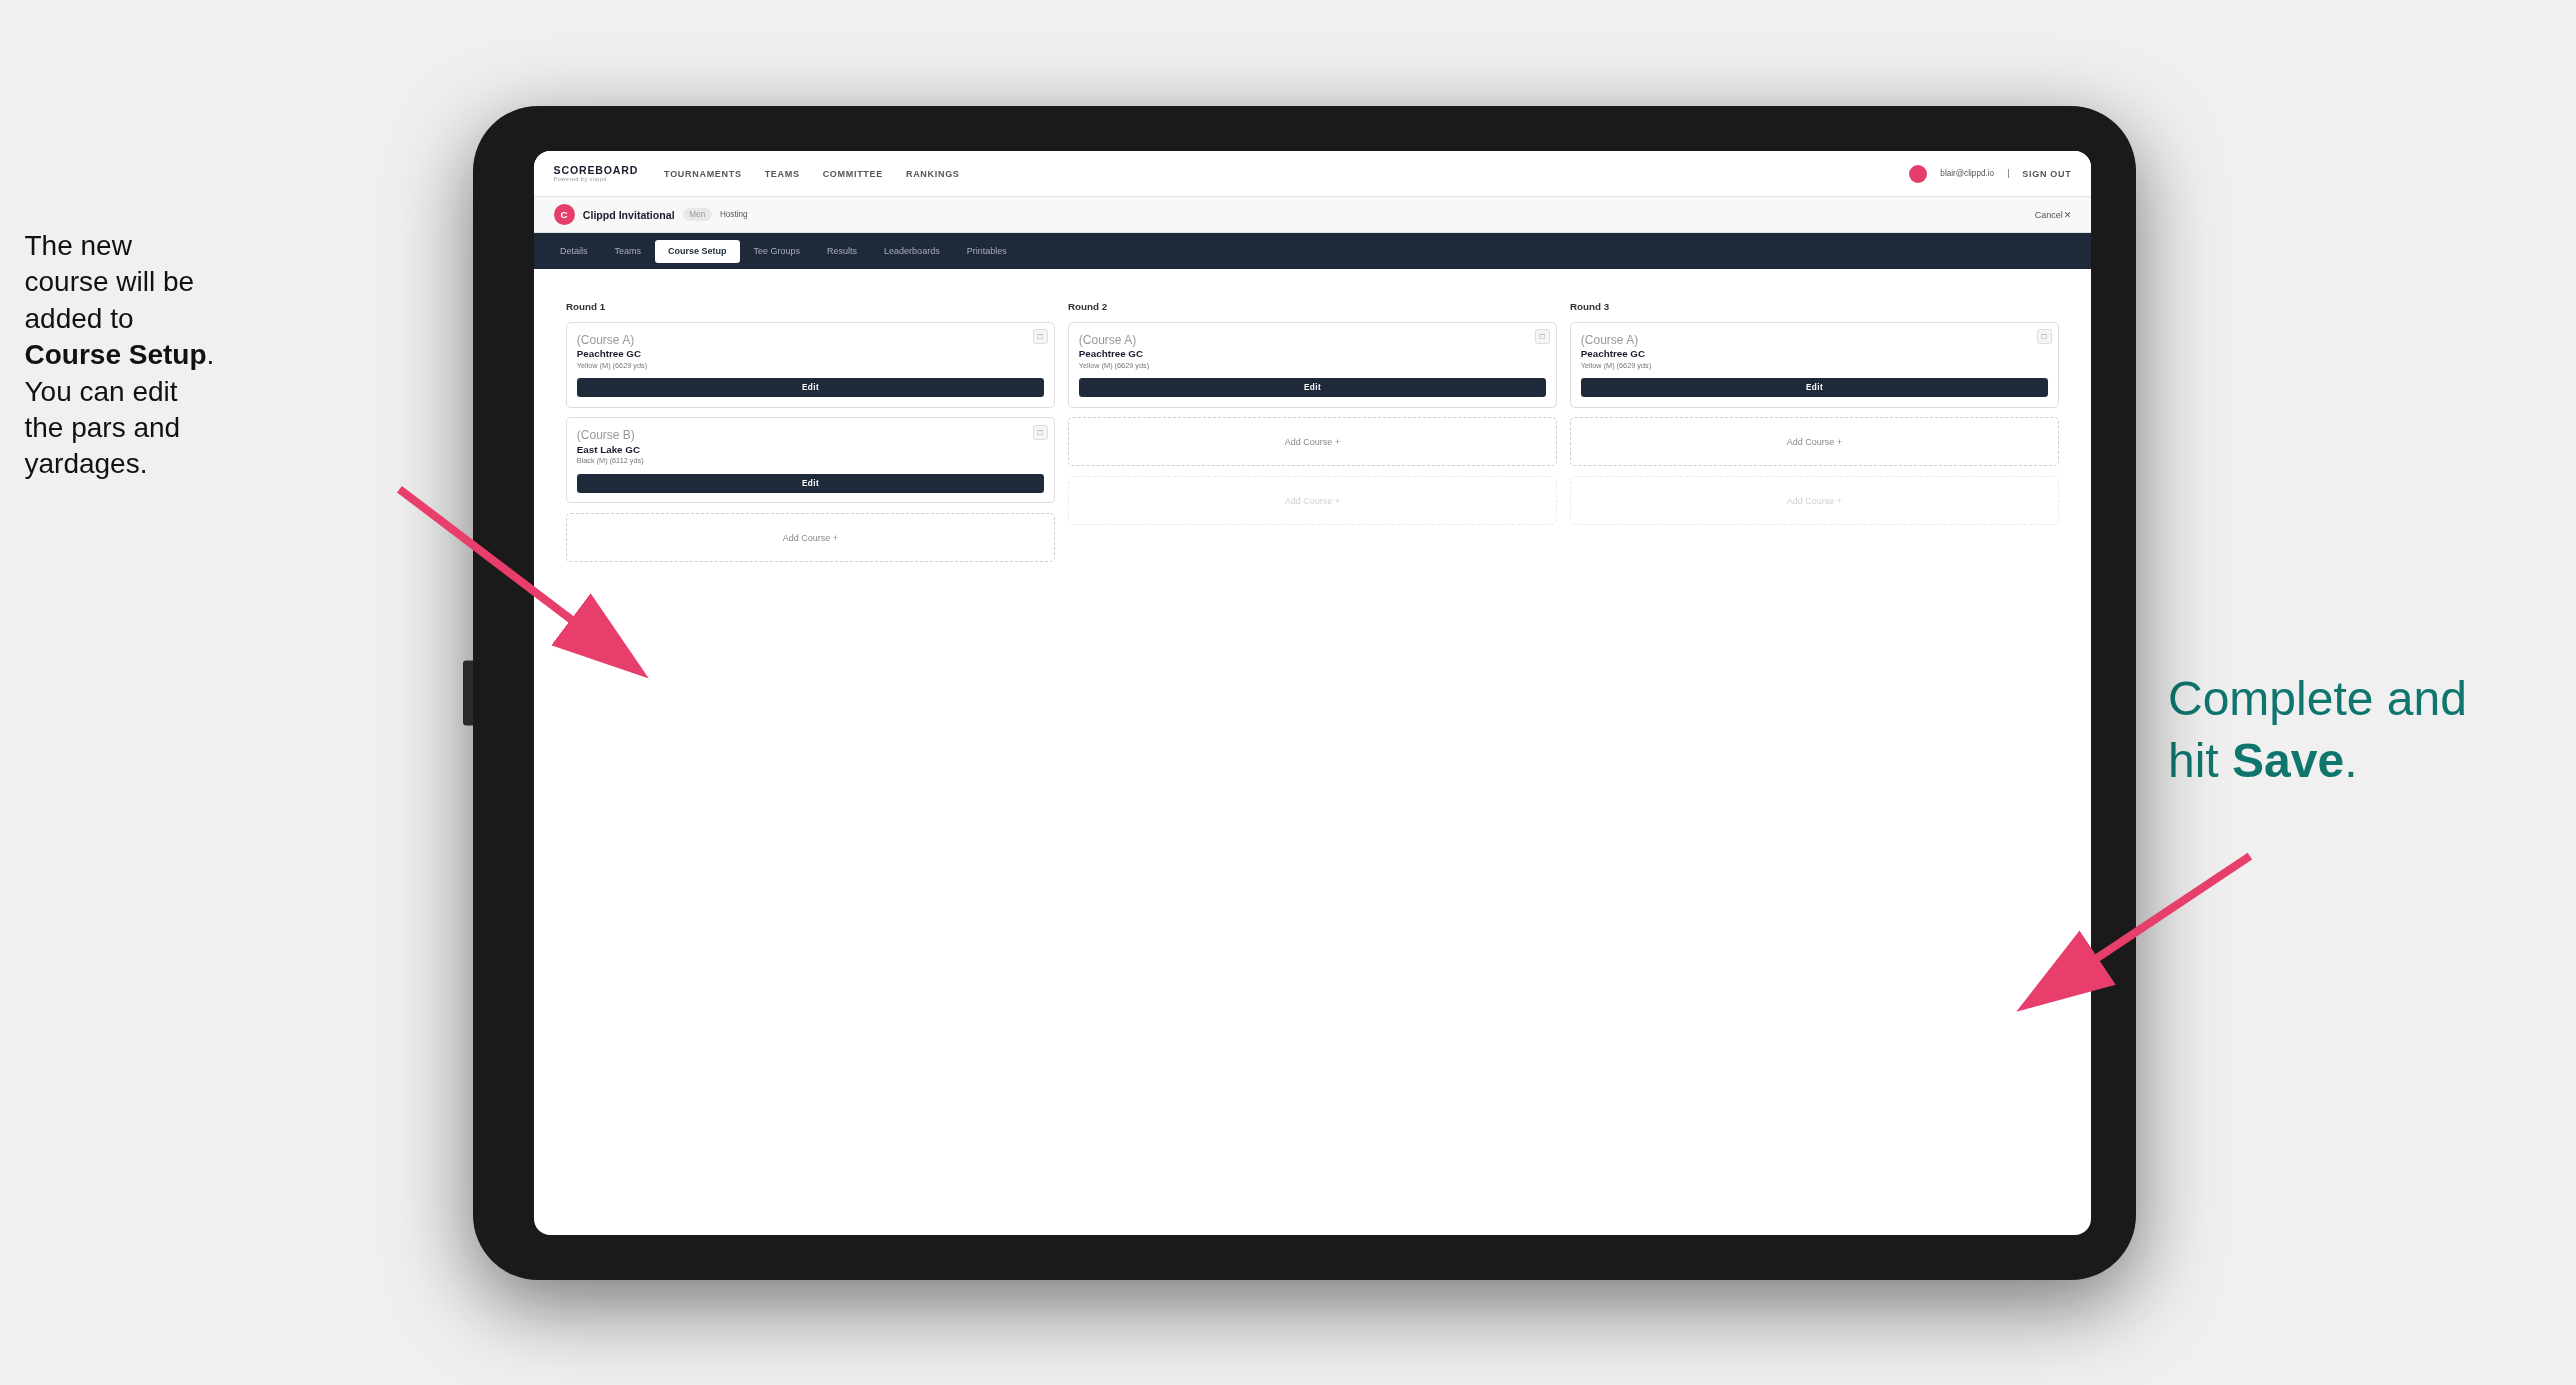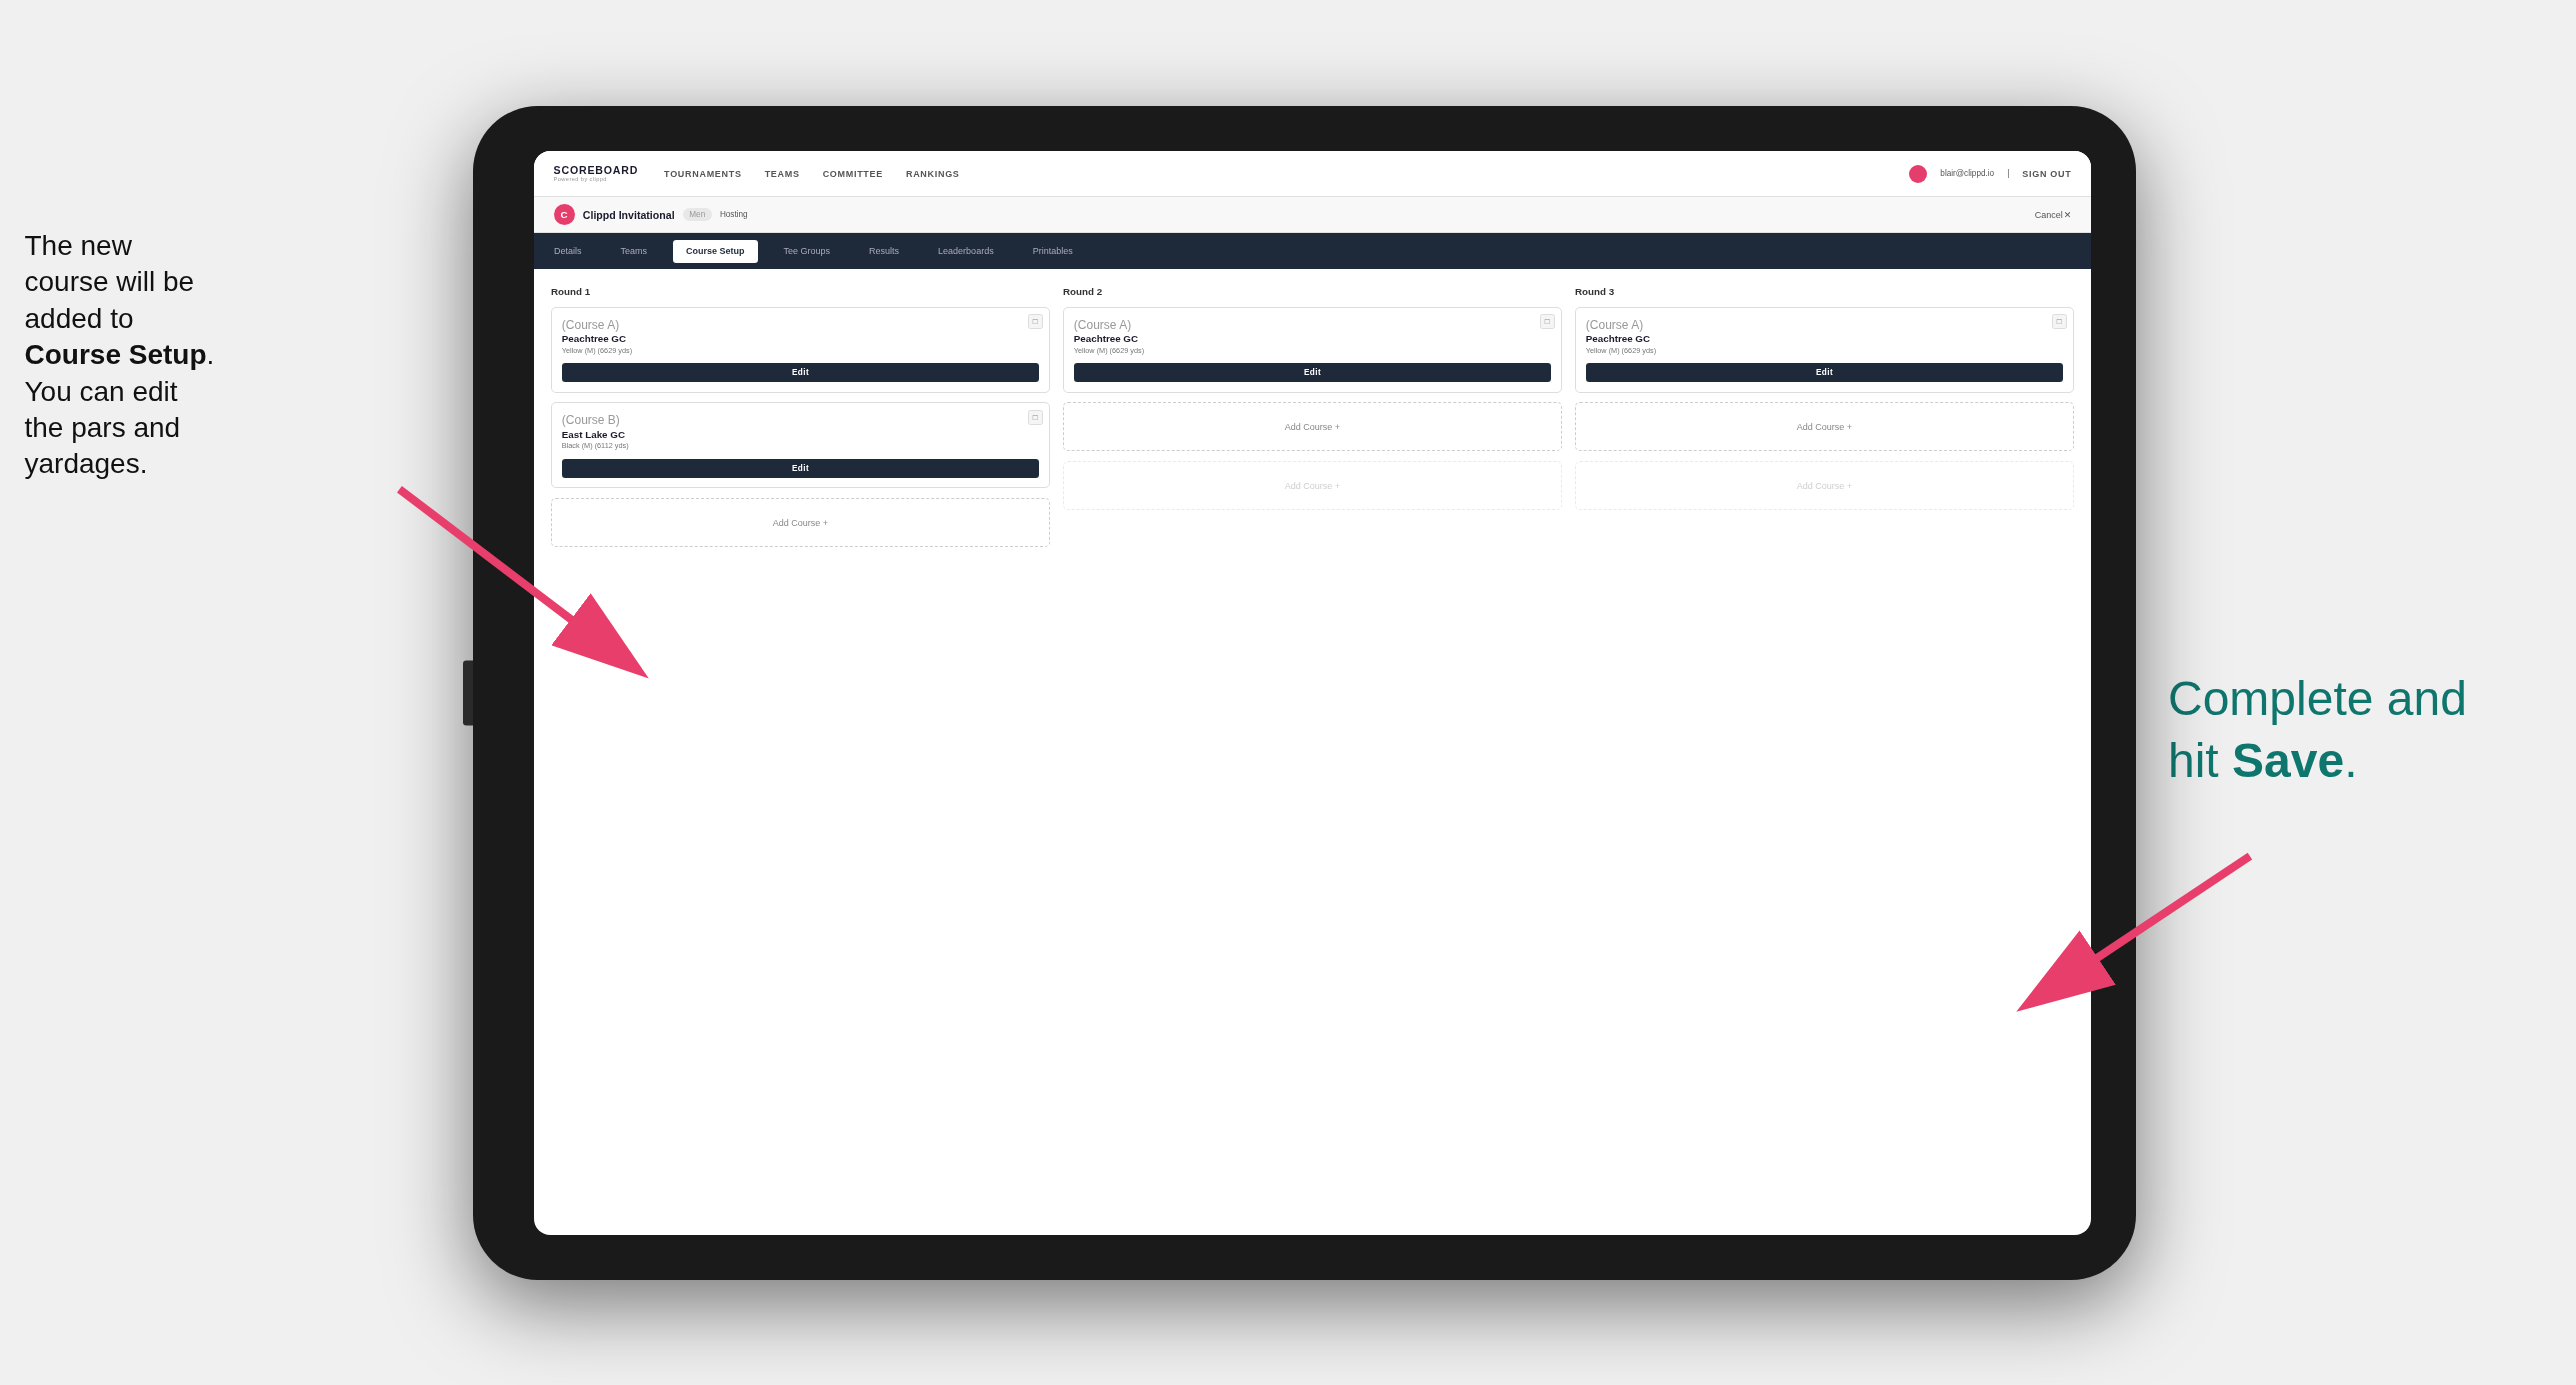--- a/index.html
+++ b/index.html
@@ -189,41 +189,41 @@
       align-items: center;
       gap: 1px;
     }
 
     
     .tab-bar {
       background: #1e2a3a;
       height: 36px;
       display: flex;
       align-items: center;
-      padding: 0 7px;
-      gap: 13px;
+      padding: 0 13px;
+      gap: 1px;
     }
     .tab-item {
       padding: 6.5px 13px;
       font-size: 9px;
       color: #aab;
       cursor: pointer;
       border-radius: 3.3px;
       font-weight: 500;
     }
     .tab-item.active {
       background: #fff;
       color: #1e2a3a;
       font-weight: 700;
     }
 
     
     .main-content {
       background: #fff;
-      padding: 17px;
+      padding: 32px;
       flex: 1;
       overflow-y: auto;
     }
 
     
     .rounds-container {
       display: flex;
       gap: 13px;
     }
 

